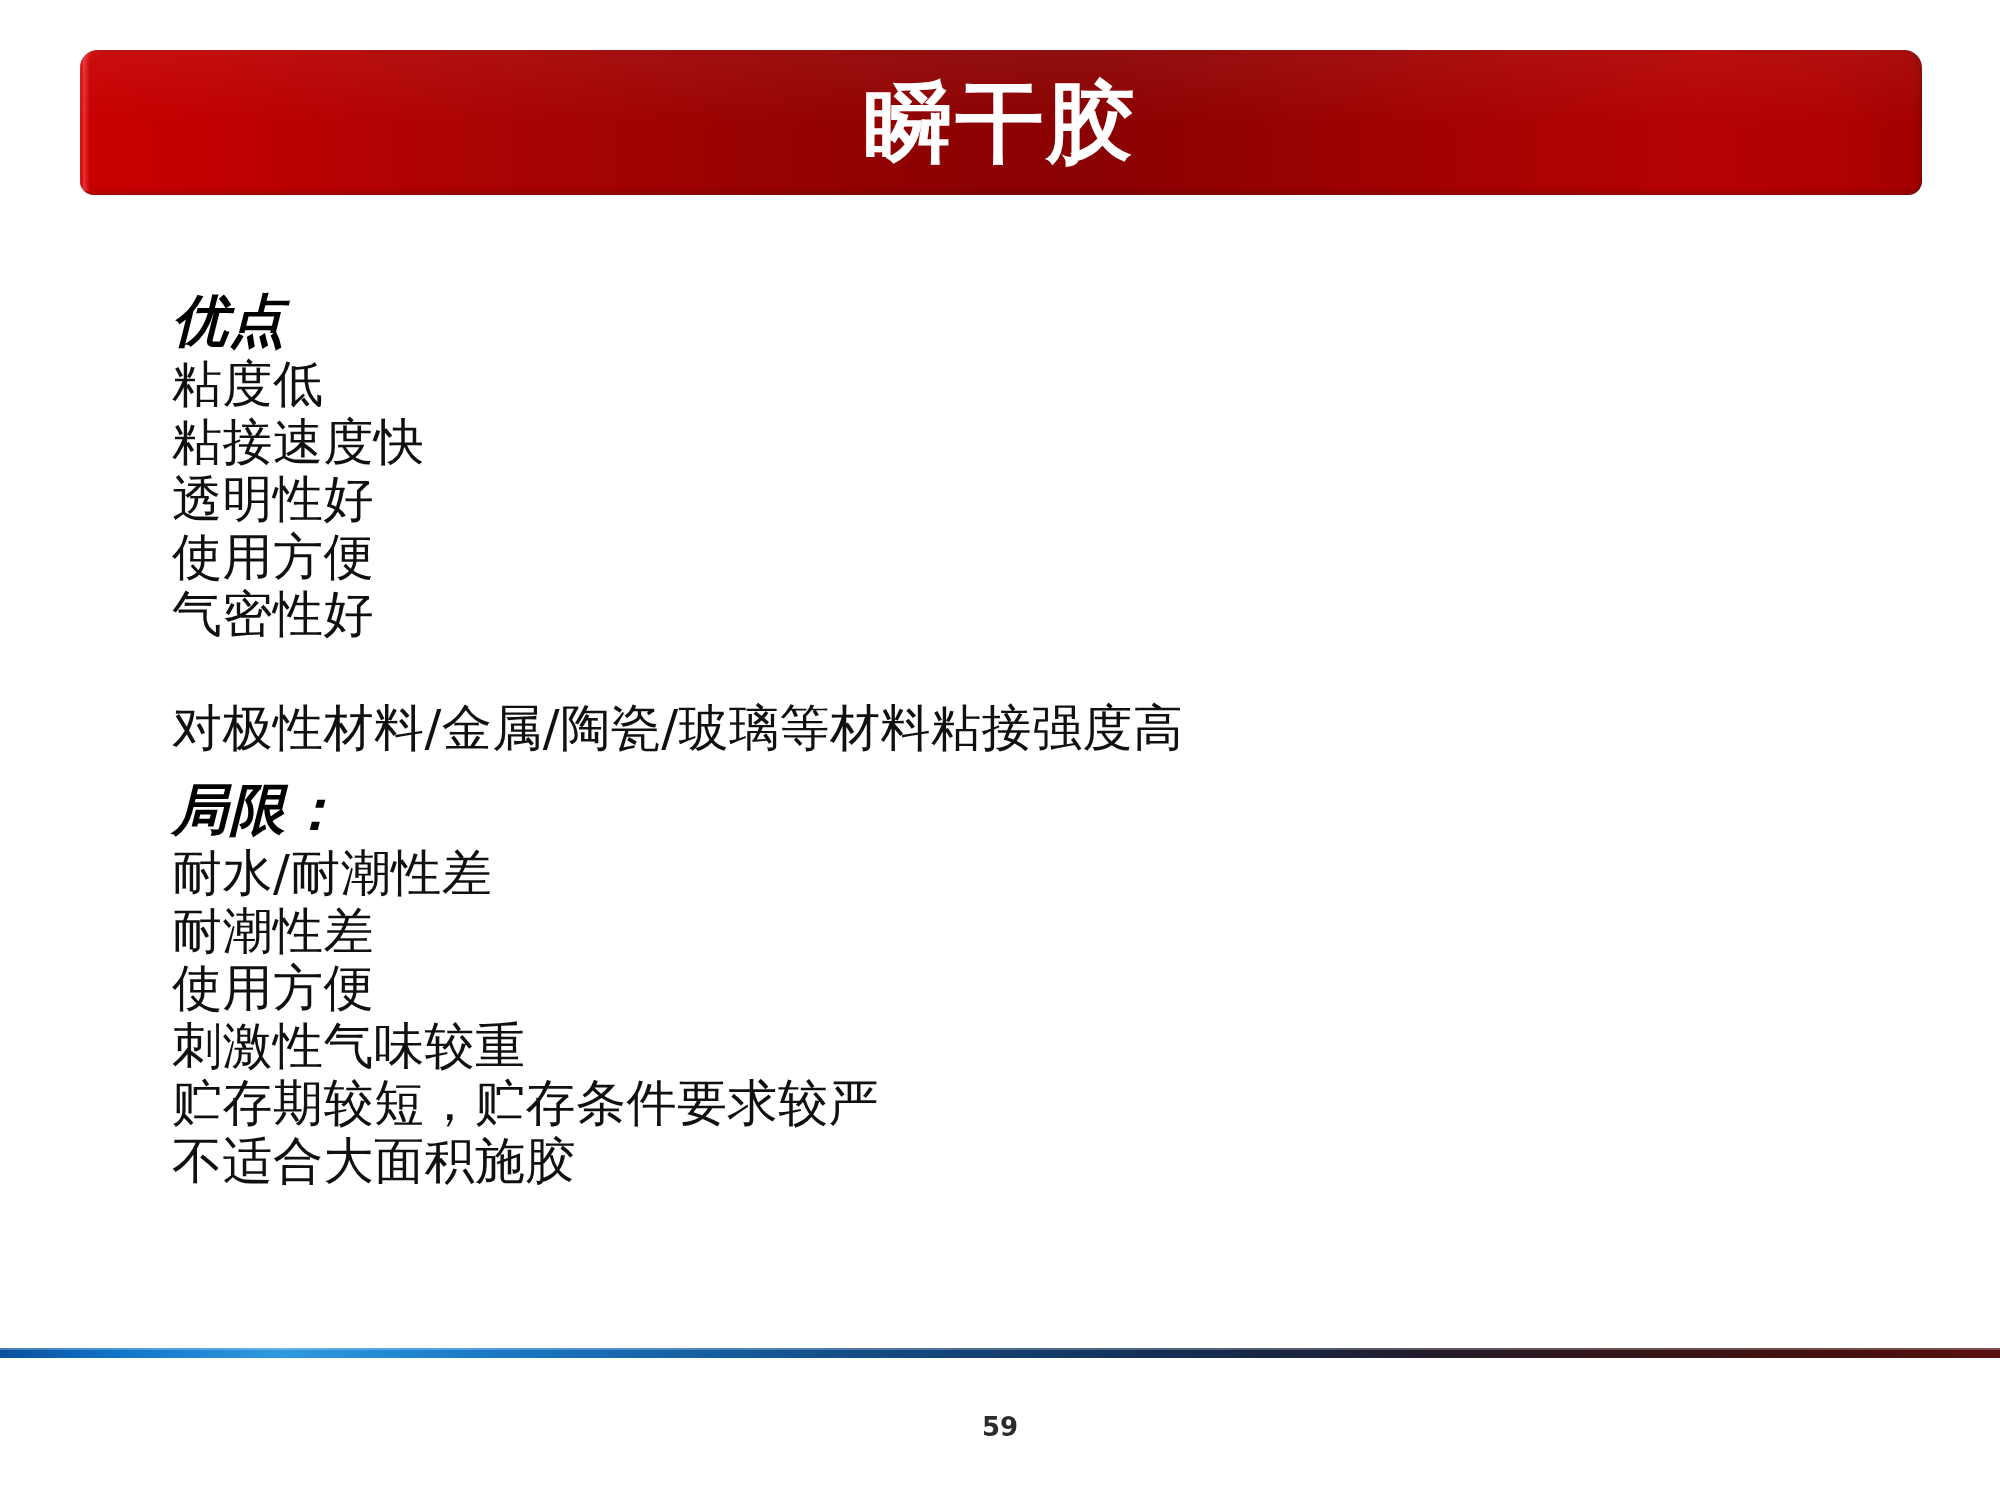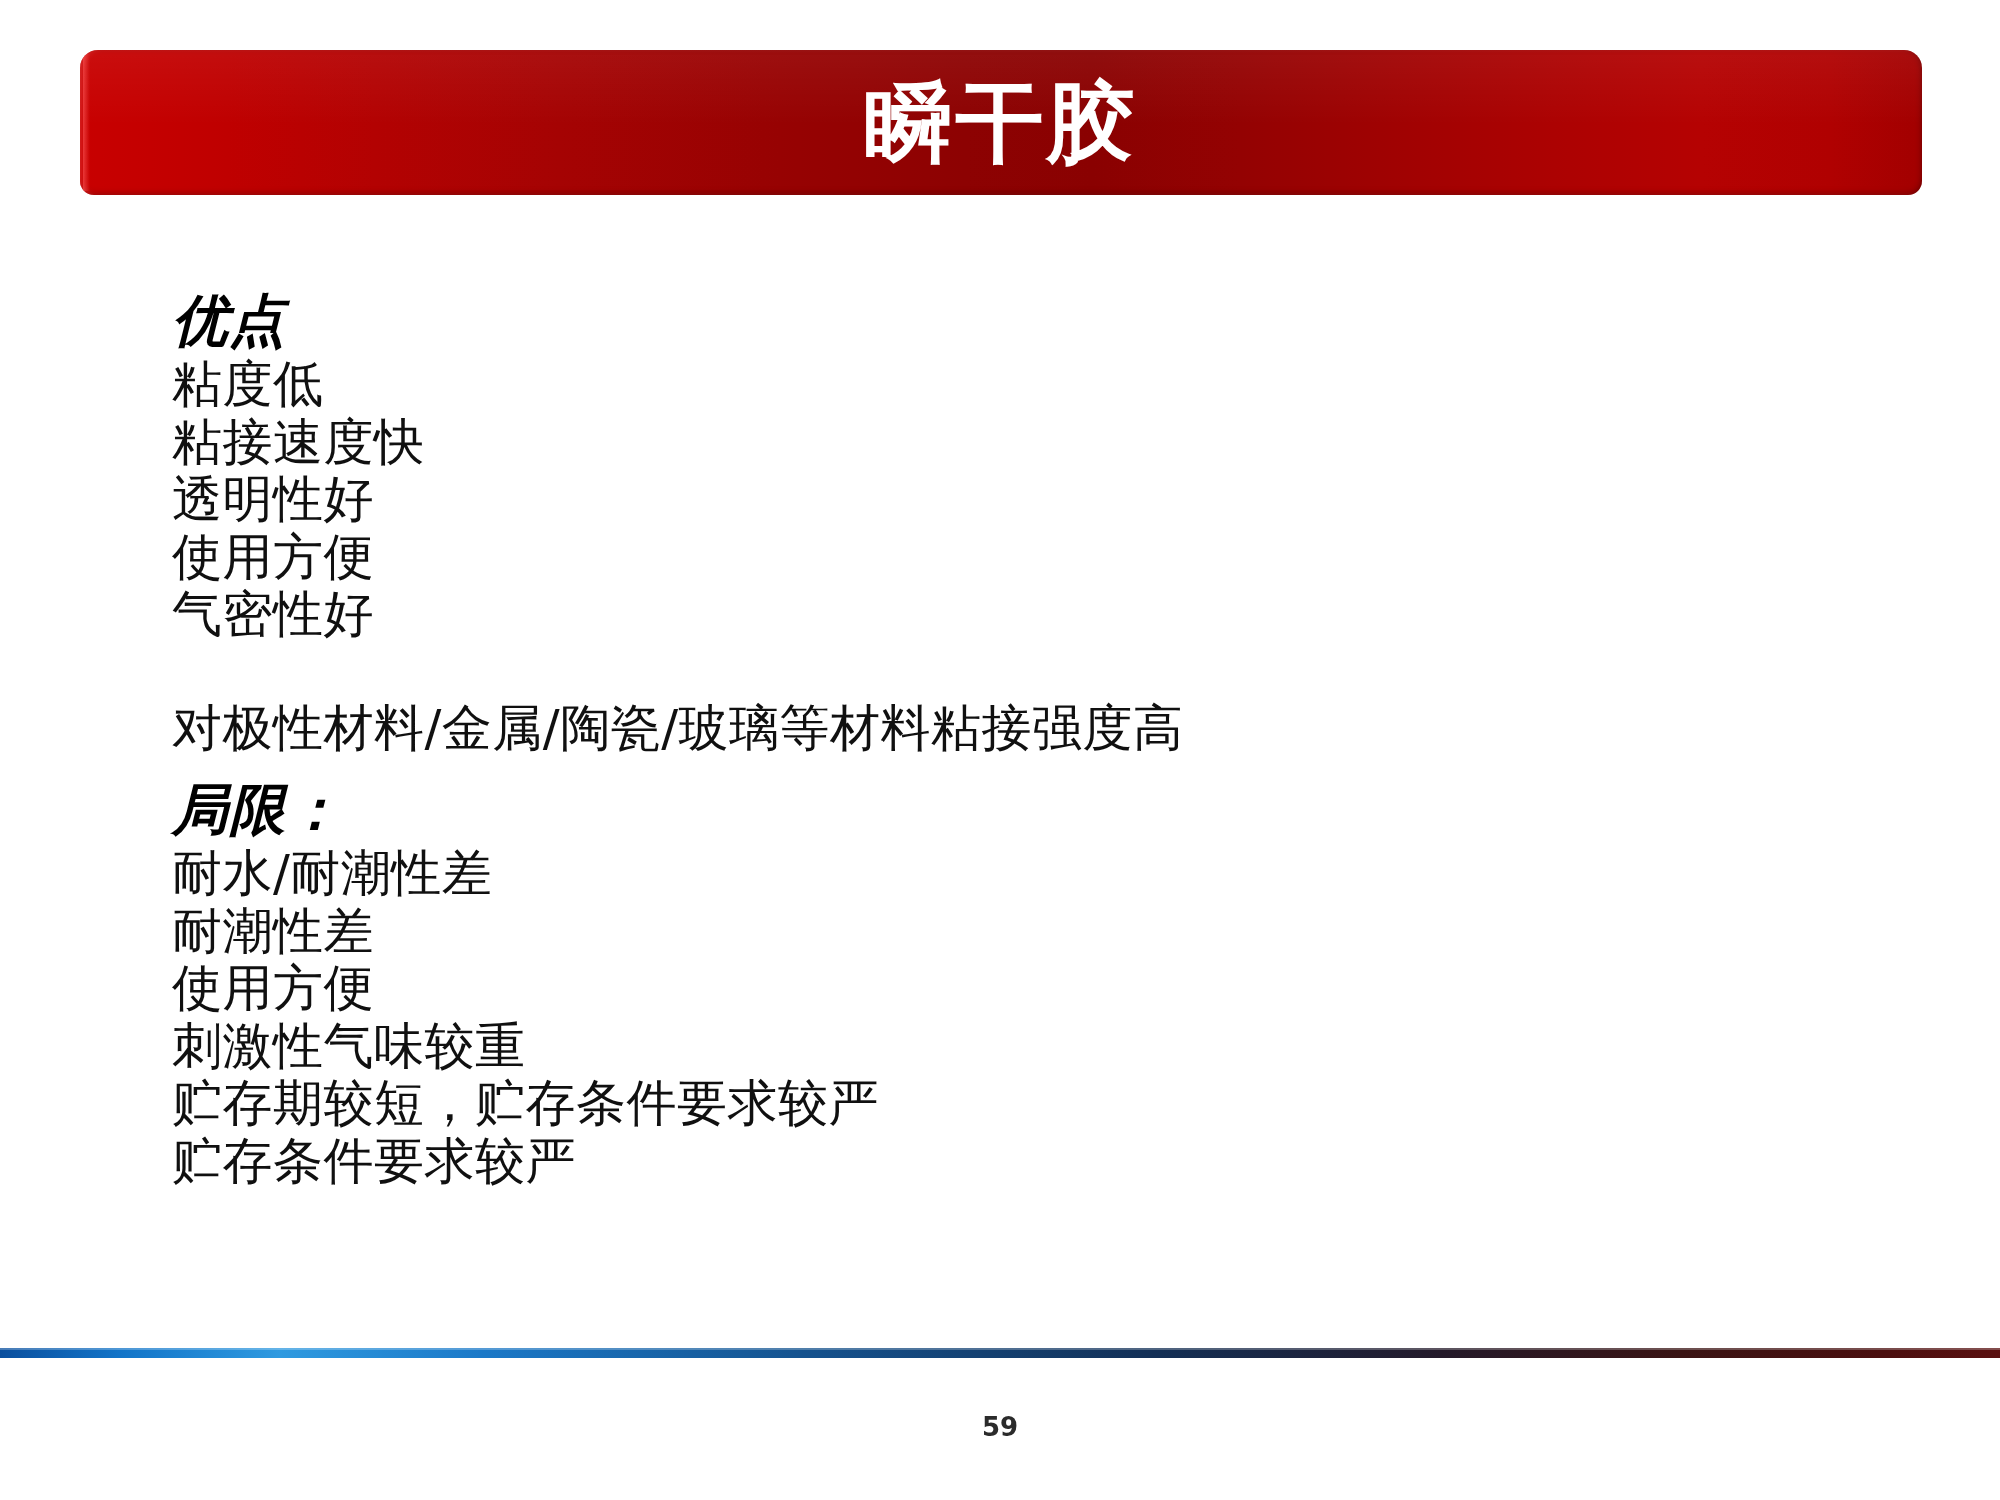--- a/index.html
+++ b/index.html
@@ -180,21 +180,21 @@
 
     <div class="spacer-small"></div>
 
     <div class="section-heading" id="limits-heading">局限：</div>
 
     <div class="body-line">耐水/耐潮性差</div>
     <div class="body-line">耐潮性差</div>
     <div class="body-line">使用方便</div>
     <div class="body-line">刺激性气味较重</div>
     <div class="body-line">贮存期较短，贮存条件要求较严</div>
-    <div class="body-line">贮存条件要求较严</div>
+    <div class="body-line">不适合大面积施胶</div>
 
   </div>
 
   <div id="footer-rule">
     <div class="hairline"></div>
   </div>
 
   <div id="page-number">59</div>
 
 </div>

